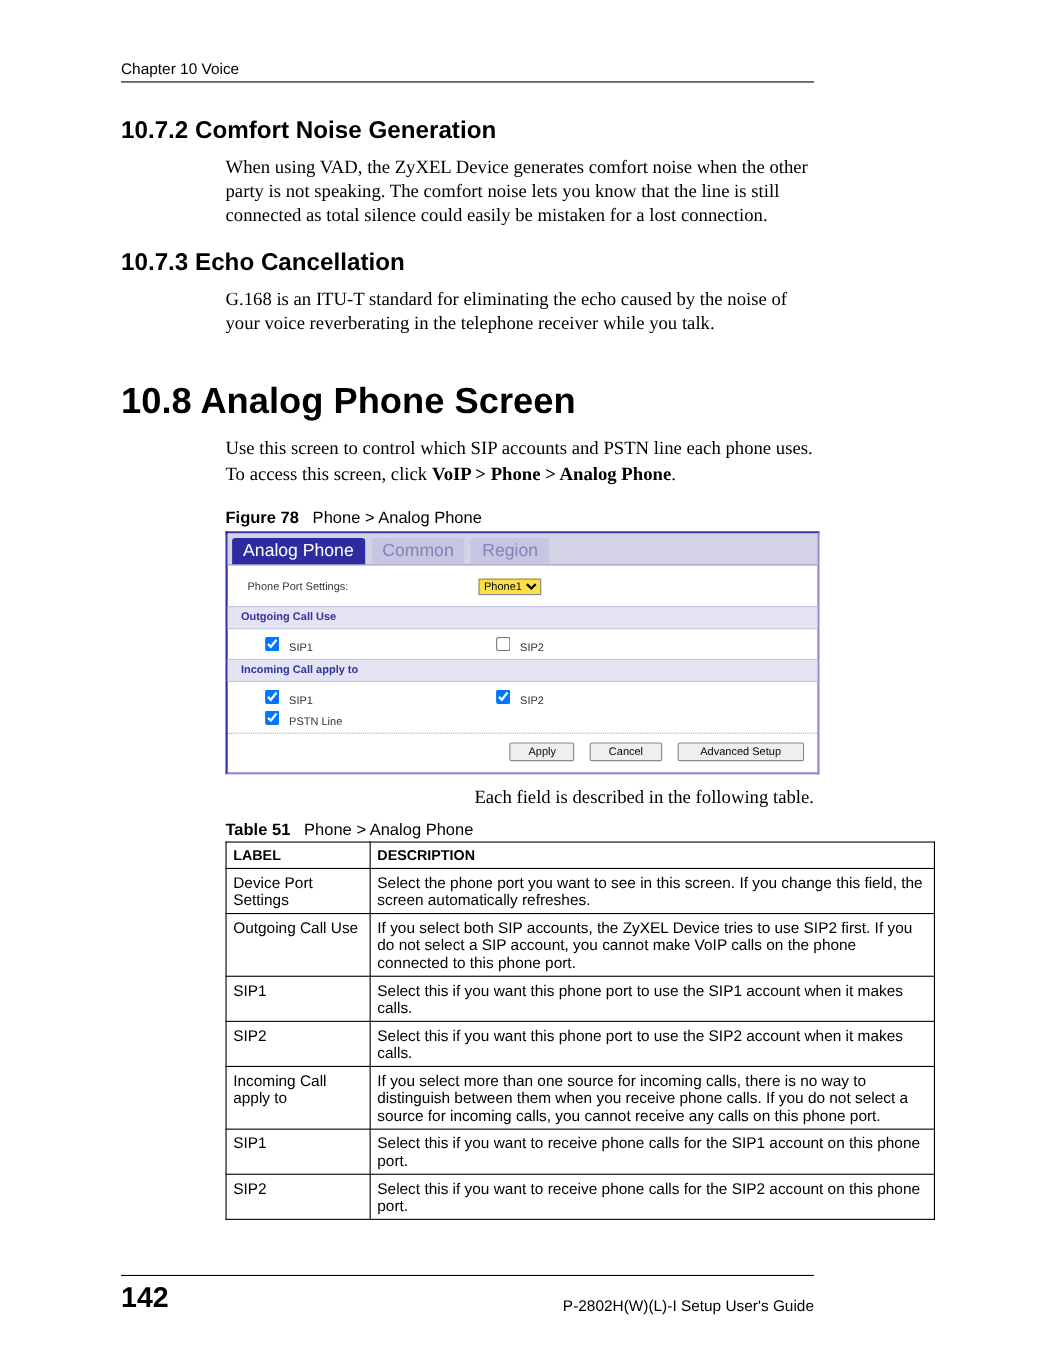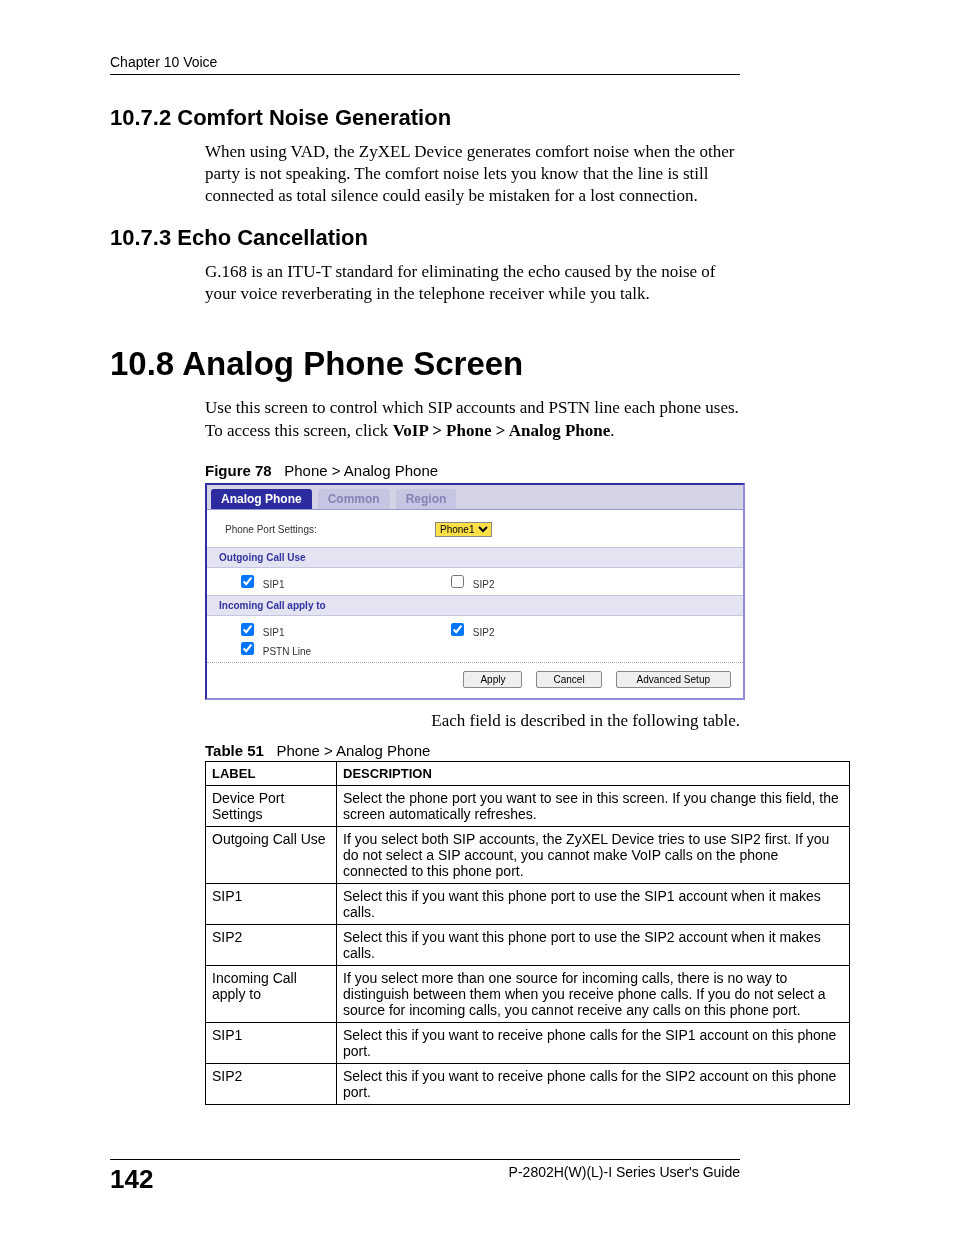--- a/index.html
+++ b/index.html
@@ -68,22 +68,22 @@
   }
   .ui-tabs {
     display: flex;
     gap: 6px;
     padding: 4px 4px 0 4px;
     background: #d4d3e6;
     border-bottom: 1px solid #9a9ad2;
   }
   .ui-tab {
     padding: 3px 10px 3px 10px;
-    font-size: 12px;
-    font-weight: bold;
+    font-size: 16px;
+    font-weight: normal;
     border-radius: 3px 3px 0 0;
   }
   .ui-tab.active {
     background: #2c2ca0;
     color: #fff;
   }
   .ui-tab.inactive {
     background: #c6c6e2;
     color: #8383b5;
   }
@@ -162,20 +162,21 @@
   
   .footer {
     position: absolute;
     bottom: 40px;
     left: 110px;
     right: 100px;
     border-top: 1px solid #000;
     padding-top: 4px;
     display: flex;
     justify-content: space-between;
+    align-items: flex-end;
     font-family: Arial, Helvetica, sans-serif;
   }
   .page-number {
     font-size: 26px;
     font-weight: bold;
   }
   .guide-title {
     font-size: 14px;
   }
   .bold { font-weight: bold; }
@@ -294,16 +295,16 @@
         </tr>
       <tr>
           <td class="label-col">SIP2</td>
           <td>Select this if you want to receive phone calls for the SIP2 account on this phone port.</td>
         </tr>
     </tbody>
   </table>
 
   <div class="footer">
     <div class="page-number">142</div>
-    <div class="guide-title">P-2802H(W)(L)-I Series User's Guide</div>
+    <div class="guide-title">P-2802H(W)(L)-I Setup User's Guide</div>
   </div>
 
 </div>
 
 </body></html>

